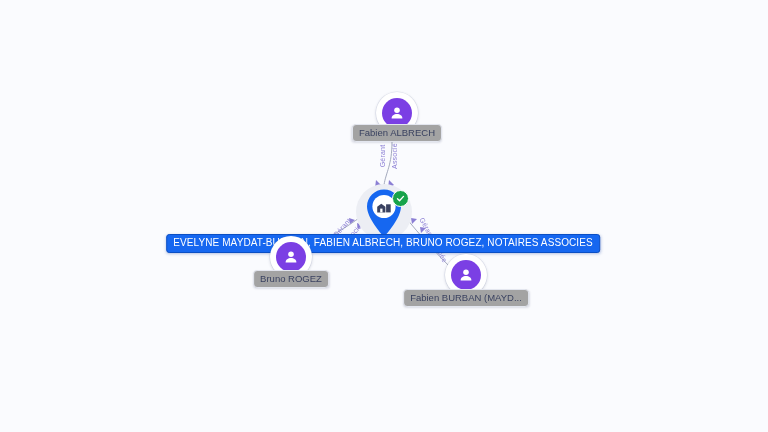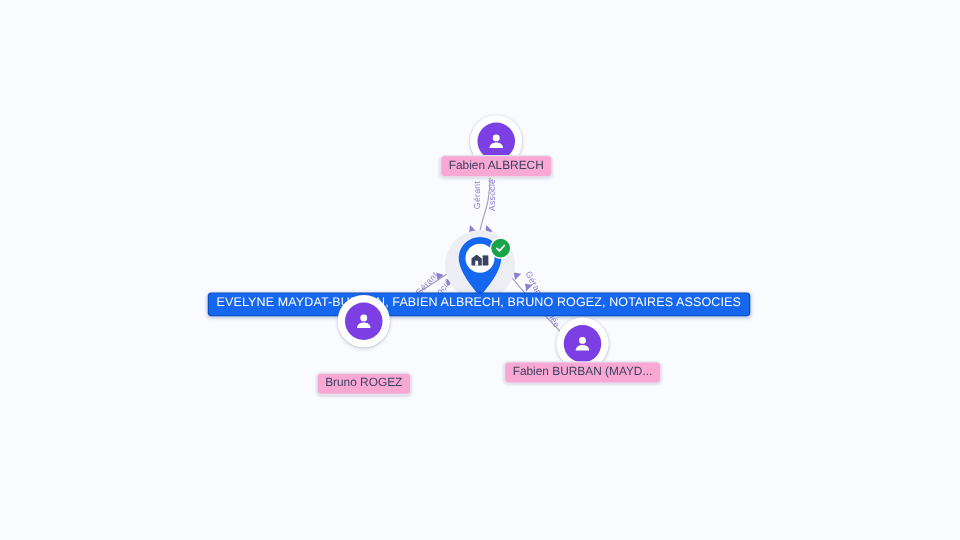--- a/index.html
+++ b/index.html
@@ -58,21 +58,21 @@
     background: #7b3fe4;
     display: flex;
     align-items: center;
     justify-content: center;
   }
   .person-avatar svg { display: block; }
 
   .node-label {
     position: absolute;
     transform: translateX(-50%);
-    background: #f9a8d4;
+    background: #a3a3a3;
     border: 1px solid #e3e6ef;
     border-radius: 4px;
     padding: 2px 6px 3px 6px;
     font-size: 9.5px;
     line-height: 11px;
     color: #3a4260;
     white-space: nowrap;
     box-shadow: 0 1px 2px rgba(40, 50, 90, 0.14);
   }
 
@@ -227,21 +227,21 @@
 
   <div class="person-node" style="left:291px; top:257px;">
     <div class="person-halo"></div>
     <div class="person-avatar">
       <svg width="18" height="18" viewBox="0 0 24 24" fill="#ffffff">
         <circle cx="12" cy="8.4" r="3.7"></circle>
         <path d="M4.8 19.2c0-3.6 3.2-5.8 7.2-5.8s7.2 2.2 7.2 5.8z"></path>
       </svg>
     </div>
   </div>
-  <div class="node-label" style="left:291px; top:270px;margin-top:28px;">Bruno ROGEZ</div>
+  <div class="node-label" style="left:291px; top:270px;">Bruno ROGEZ</div>
 
   <div class="person-node" style="left:466px; top:275px;">
     <div class="person-halo"></div>
     <div class="person-avatar">
       <svg width="18" height="18" viewBox="0 0 24 24" fill="#ffffff">
         <circle cx="12" cy="8.4" r="3.7"></circle>
         <path d="M4.8 19.2c0-3.6 3.2-5.8 7.2-5.8s7.2 2.2 7.2 5.8z"></path>
       </svg>
     </div>
   </div>

